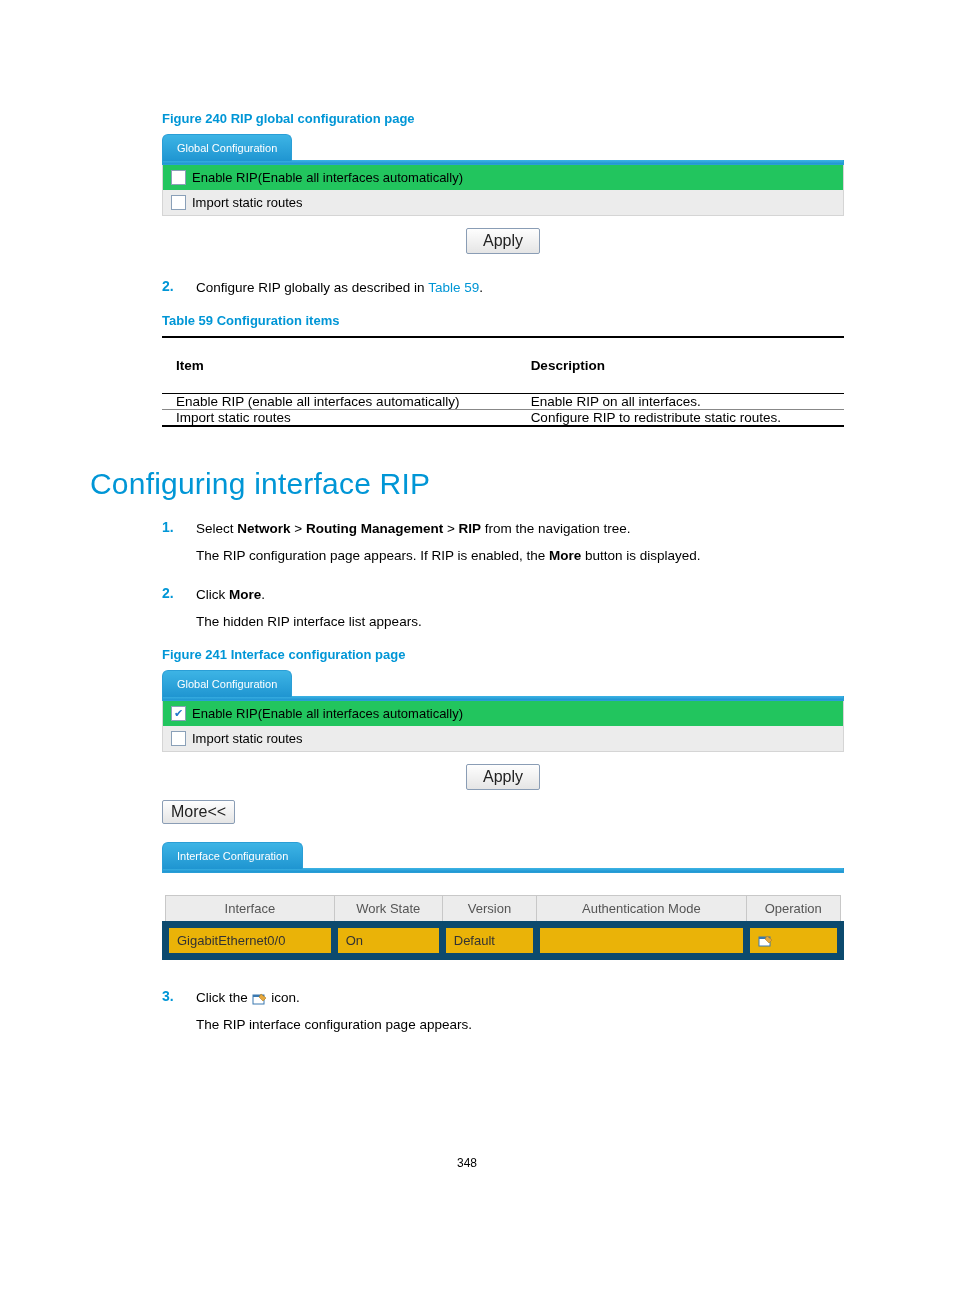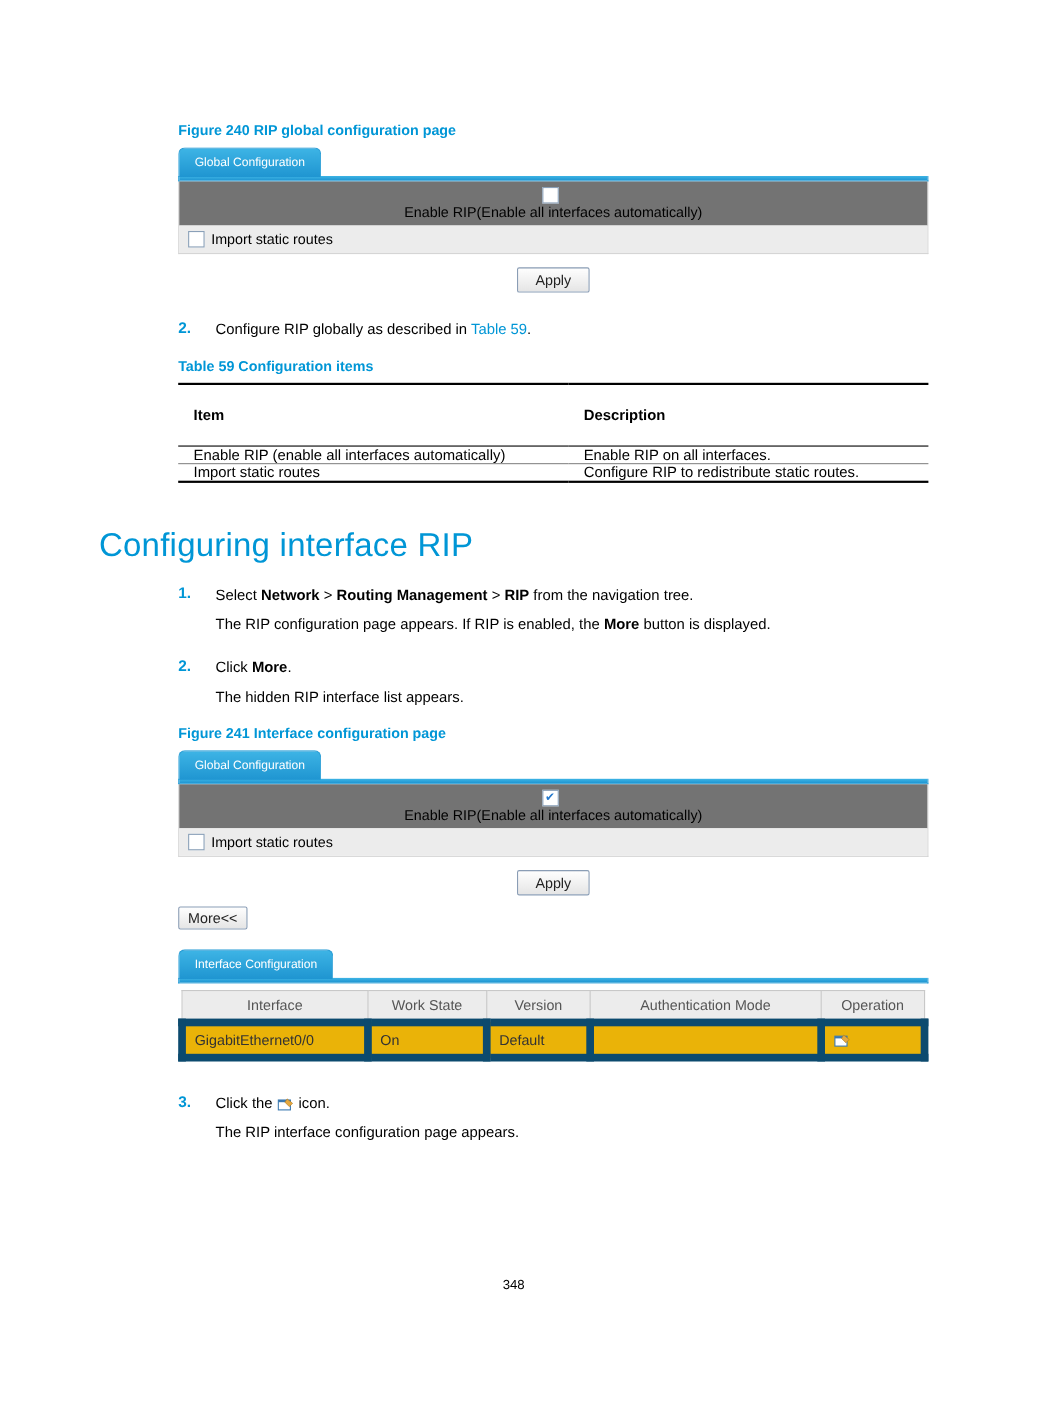--- a/index.html
+++ b/index.html
@@ -46,21 +46,21 @@
   .panel {
     border: 1px solid #d5d5d5;
     border-top: none;
   }
   .panel-row {
     padding: 5px 8px;
     font-size: 13px;
     display: flex;
     align-items: center;
   }
-  .panel-row.light { background: #737373; flex-direction: column; }
+  .panel-row.light { background: #22c55e; }
   .panel-row.dark  { background: #ececec; }
   .chk {
     width: 13px; height: 13px;
     border: 1px solid #8aa0b8;
     background: #fff;
     display: inline-flex;
     align-items: center;
     justify-content: center;
     margin-right: 6px;
     font-size: 11px;
@@ -69,21 +69,21 @@
   }
   .apply-row {
     text-align: center;
     padding: 12px 0 6px 0;
   }
   .win-btn {
     display: inline-block;
     background: linear-gradient(#fefefe, #e5e5e5);
     border: 1px solid #8a9db5;
     padding: 3px 16px;
-    font-size: 13px;
+    font-size: 16px;
     color: #222;
     border-radius: 2px;
   }
   .ol-item {
     display: flex;
     margin: 18px 0 4px 0;
   }
   .ol-num {
     color: #0096d6;
     font-weight: bold;
@@ -124,21 +124,21 @@
     font-weight: 300;
     font-size: 30px;
     margin: 40px 0 10px 0;
     font-family: "Segoe UI Light", "Arial Narrow", Arial, sans-serif;
     letter-spacing: 0.2px;
   }
   .grid-table {
     border-collapse: collapse;
     width: 100%;
     font-size: 13px;
-    margin-top: 6px;
+    margin-top: 22px;
   }
   .grid-table th {
     background: #ececec;
     color: #555;
     font-weight: normal;
     border: 1px solid #c8c8c8;
     padding: 5px 8px;
     text-align: center;
   }
   .grid-table td {

